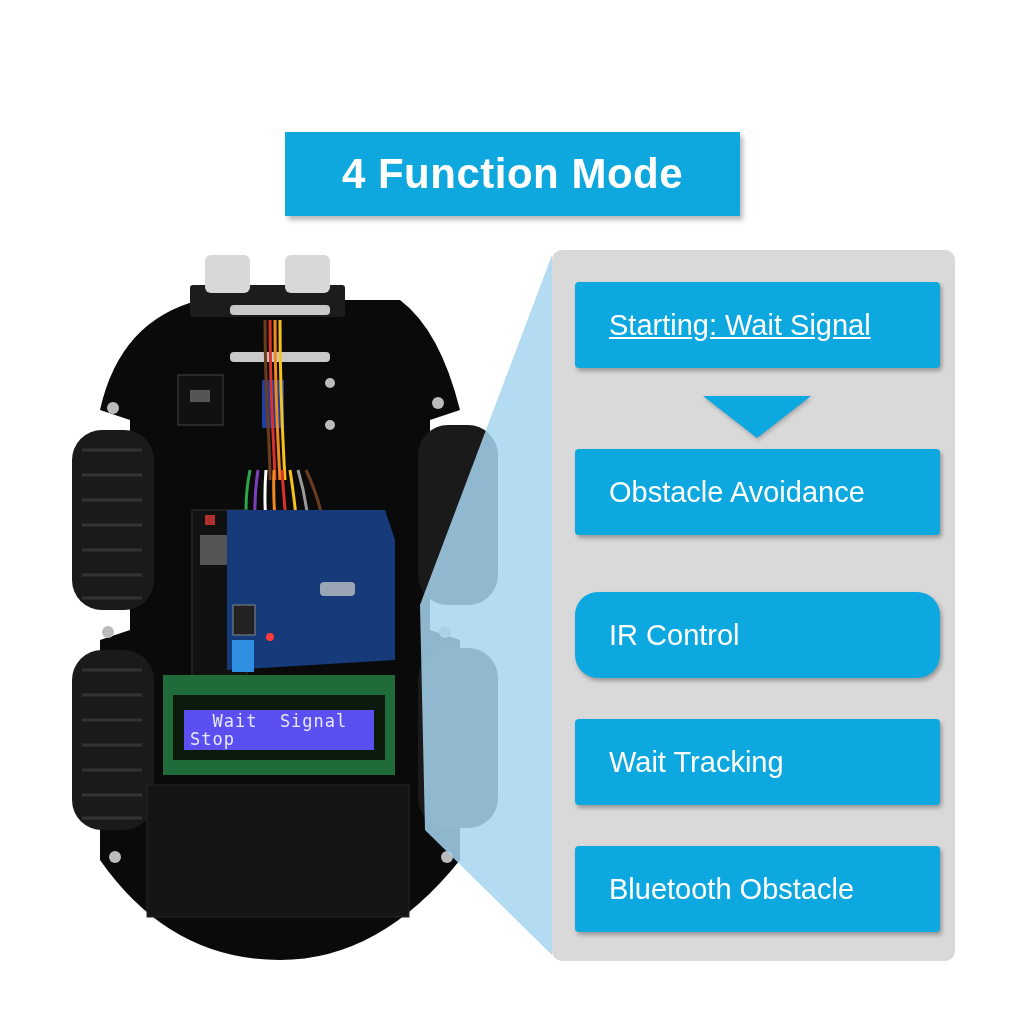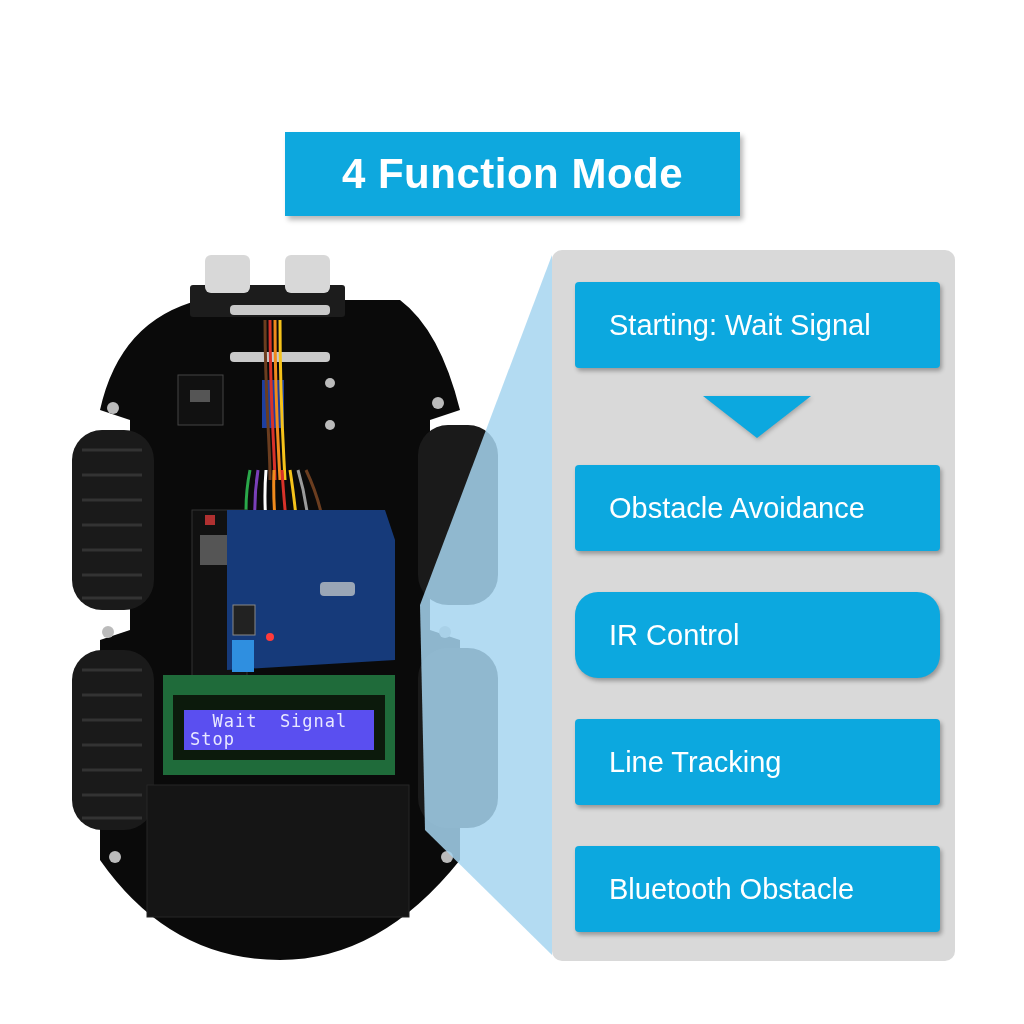--- a/index.html
+++ b/index.html
@@ -137,19 +137,19 @@
     <rect x="147" y="785" width="262" height="132" fill="#151515" stroke="#262626"></rect>
   </g>
 </svg>
 
 <svg class="wedge" viewBox="0 0 1024 1024" xmlns="http://www.w3.org/2000/svg">
   <polygon points="552,255 420,605 425,830 552,955" fill="#a6d5f0" fill-opacity="0.85"></polygon>
 </svg>
 
 <div class="panel"></div>
 
-<div class="mode-btn" style="top:282px;">Starting: Wait Signal</div>
+<div class="mode-btn" style="top:282px;text-decoration:underline;">Starting: Wait Signal</div>
 <div class="arrow-down"></div>
 
-<div class="mode-btn" style="top:465px;text-align:right;">Obstacle Avoidance</div>
+<div class="mode-btn" style="top:449px;text-align:right;">Obstacle Avoidance</div>
 <div class="mode-btn" style="top:592px;border-radius:23px;">IR Control</div>
-<div class="mode-btn" style="top:719px;">Line Tracking</div>
+<div class="mode-btn" style="top:719px;">Wait Tracking</div>
 <div class="mode-btn" style="top:846px;">Bluetooth Obstacle</div>
 
 </body></html>

